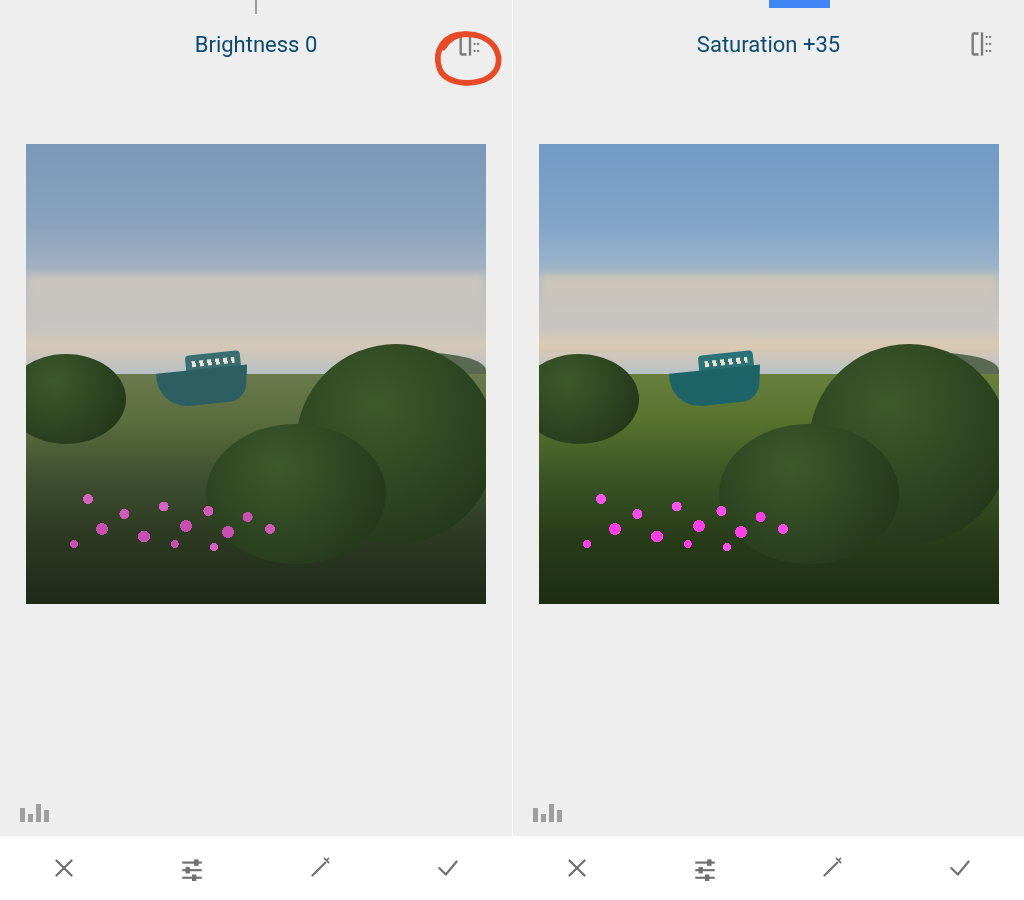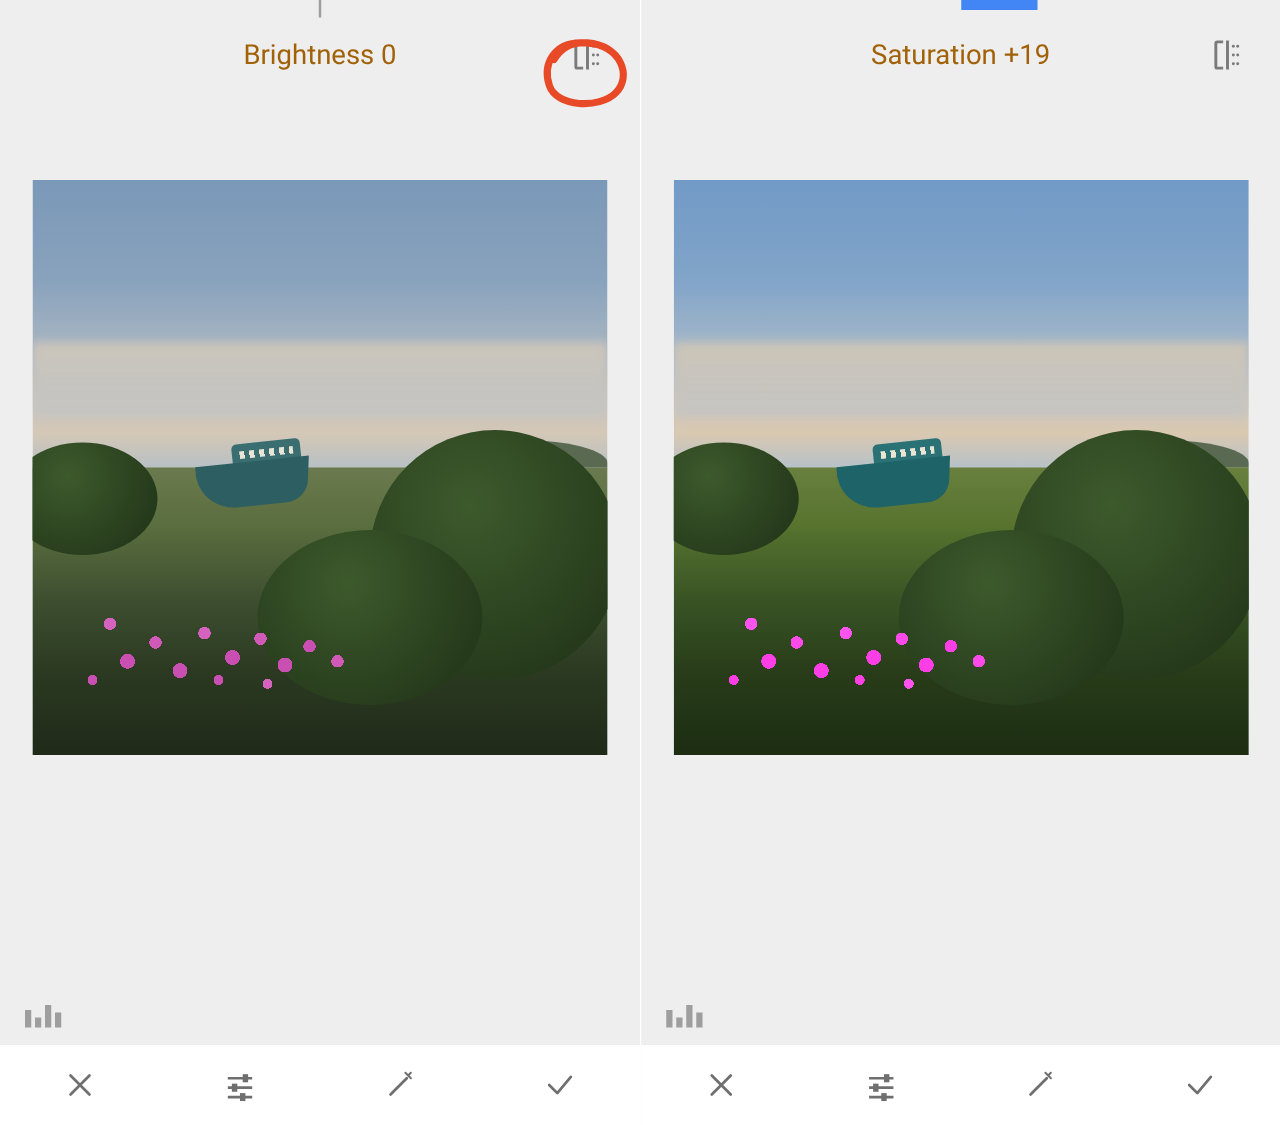--- a/index.html
+++ b/index.html
@@ -46,21 +46,21 @@
 
   .header {
     position: relative;
     height: 80px;
     display: flex;
     align-items: center;
     justify-content: center;
   }
   .header-label {
     font-size: 22px;
-    color: #a16207;
+    color: #0c4a6e;
     font-weight: 400;
   }
   .compare-btn {
     position: absolute;
     right: 28px;
     top: 50%;
     transform: translateY(-50%);
     width: 28px;
     height: 28px;
     display: flex;
@@ -273,21 +273,21 @@
         </svg>
     </div>
   </div>
 </div>
 
 <div class="panel">
   <div class="slider-track">
     <div class="slider-fill" style="width:12%"></div>
   </div>
   <div class="header">
-    <div class="header-label">Saturation +19</div>
+    <div class="header-label">Saturation +35</div>
     <div class="compare-btn">
       <svg viewBox="0 0 24 24">
         <path d="M9 3 H5 a1 1 0 0 0 -1 1 v16 a1 1 0 0 0 1 1 h4" fill="none" stroke="#7a7a7a" stroke-width="2"></path>
         <line x1="12" y1="2" x2="12" y2="22" stroke="#7a7a7a" stroke-width="2"></line>
         <circle cx="16" cy="6" r="1" fill="#7a7a7a"></circle>
         <circle cx="19" cy="6" r="1" fill="#7a7a7a"></circle>
         <circle cx="16" cy="12" r="1" fill="#7a7a7a"></circle>
         <circle cx="19" cy="12" r="1" fill="#7a7a7a"></circle>
         <circle cx="16" cy="18" r="1" fill="#7a7a7a"></circle>
         <circle cx="19" cy="18" r="1" fill="#7a7a7a"></circle>

